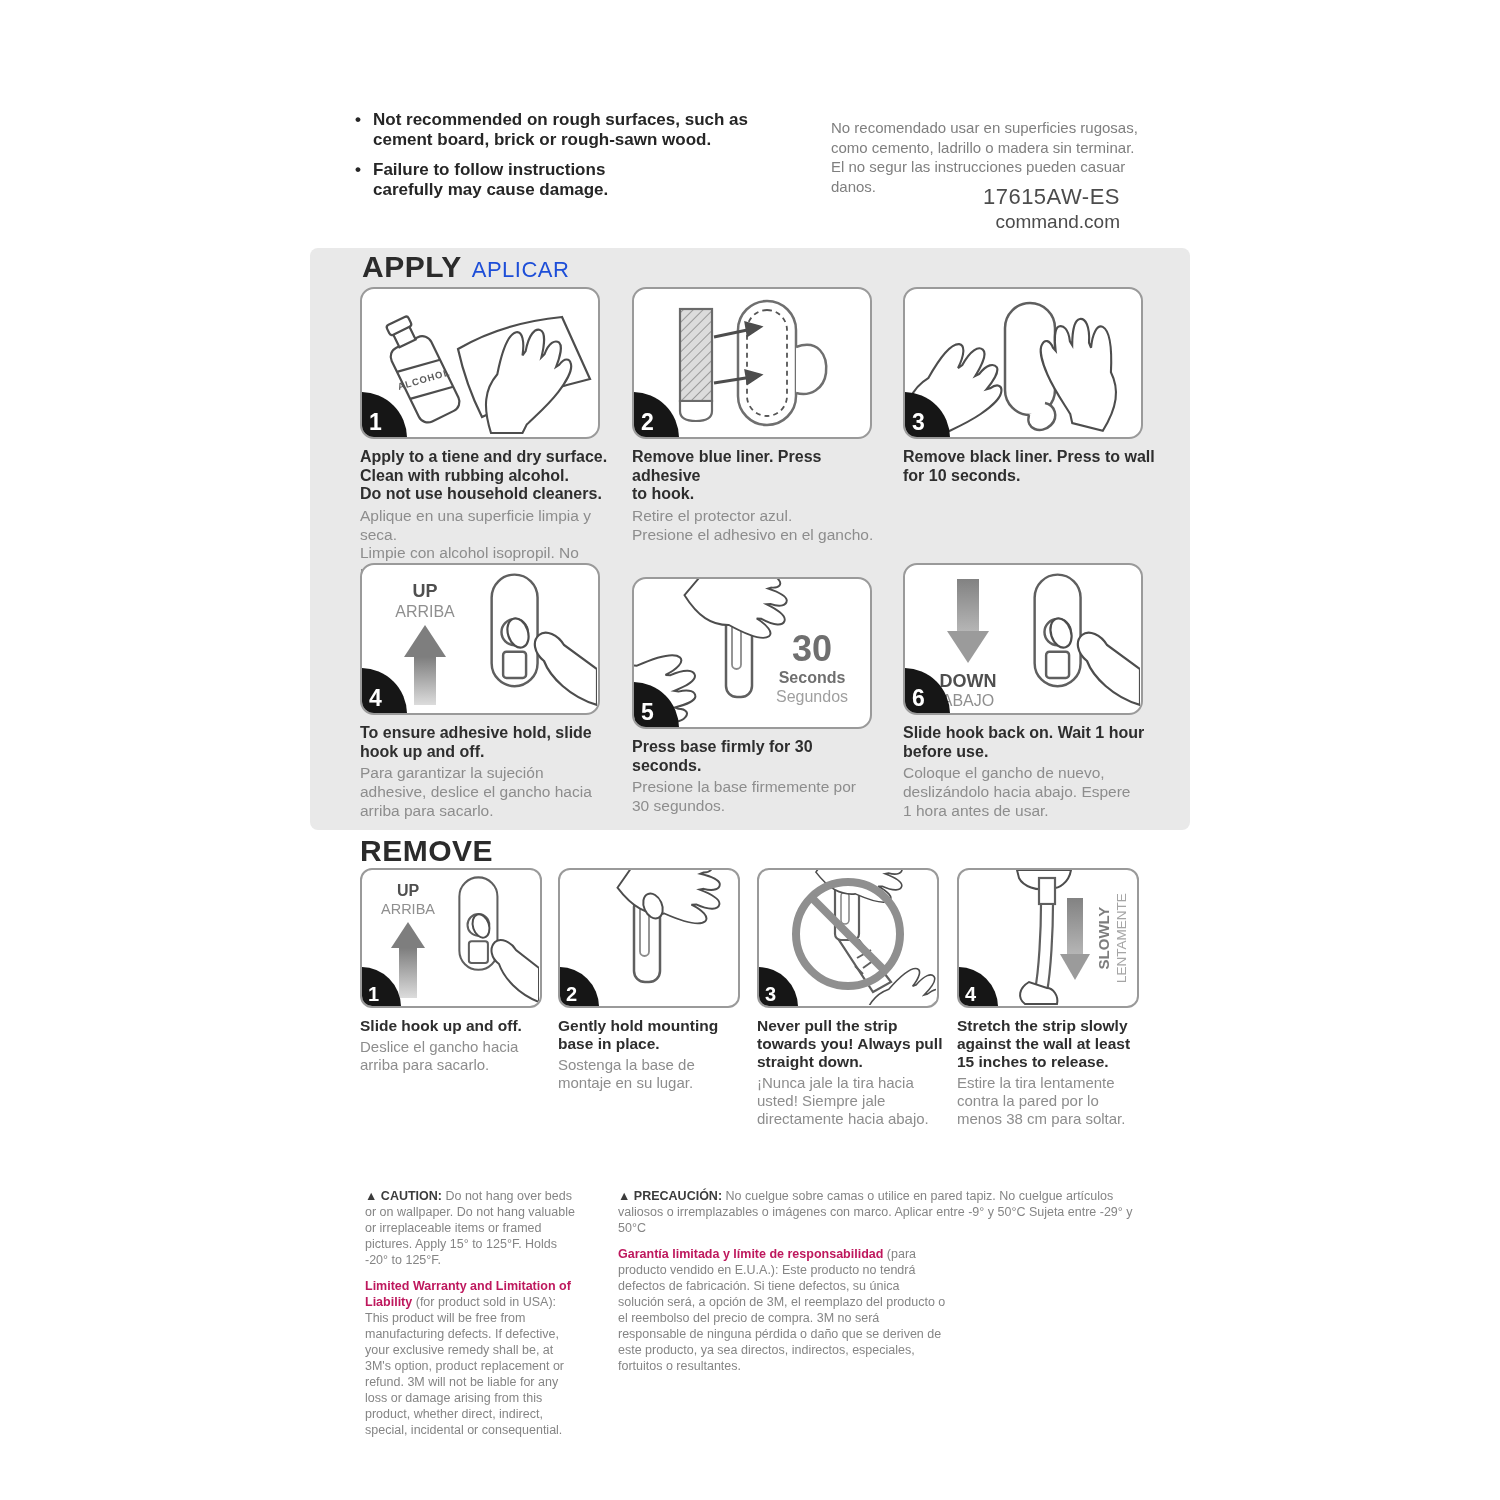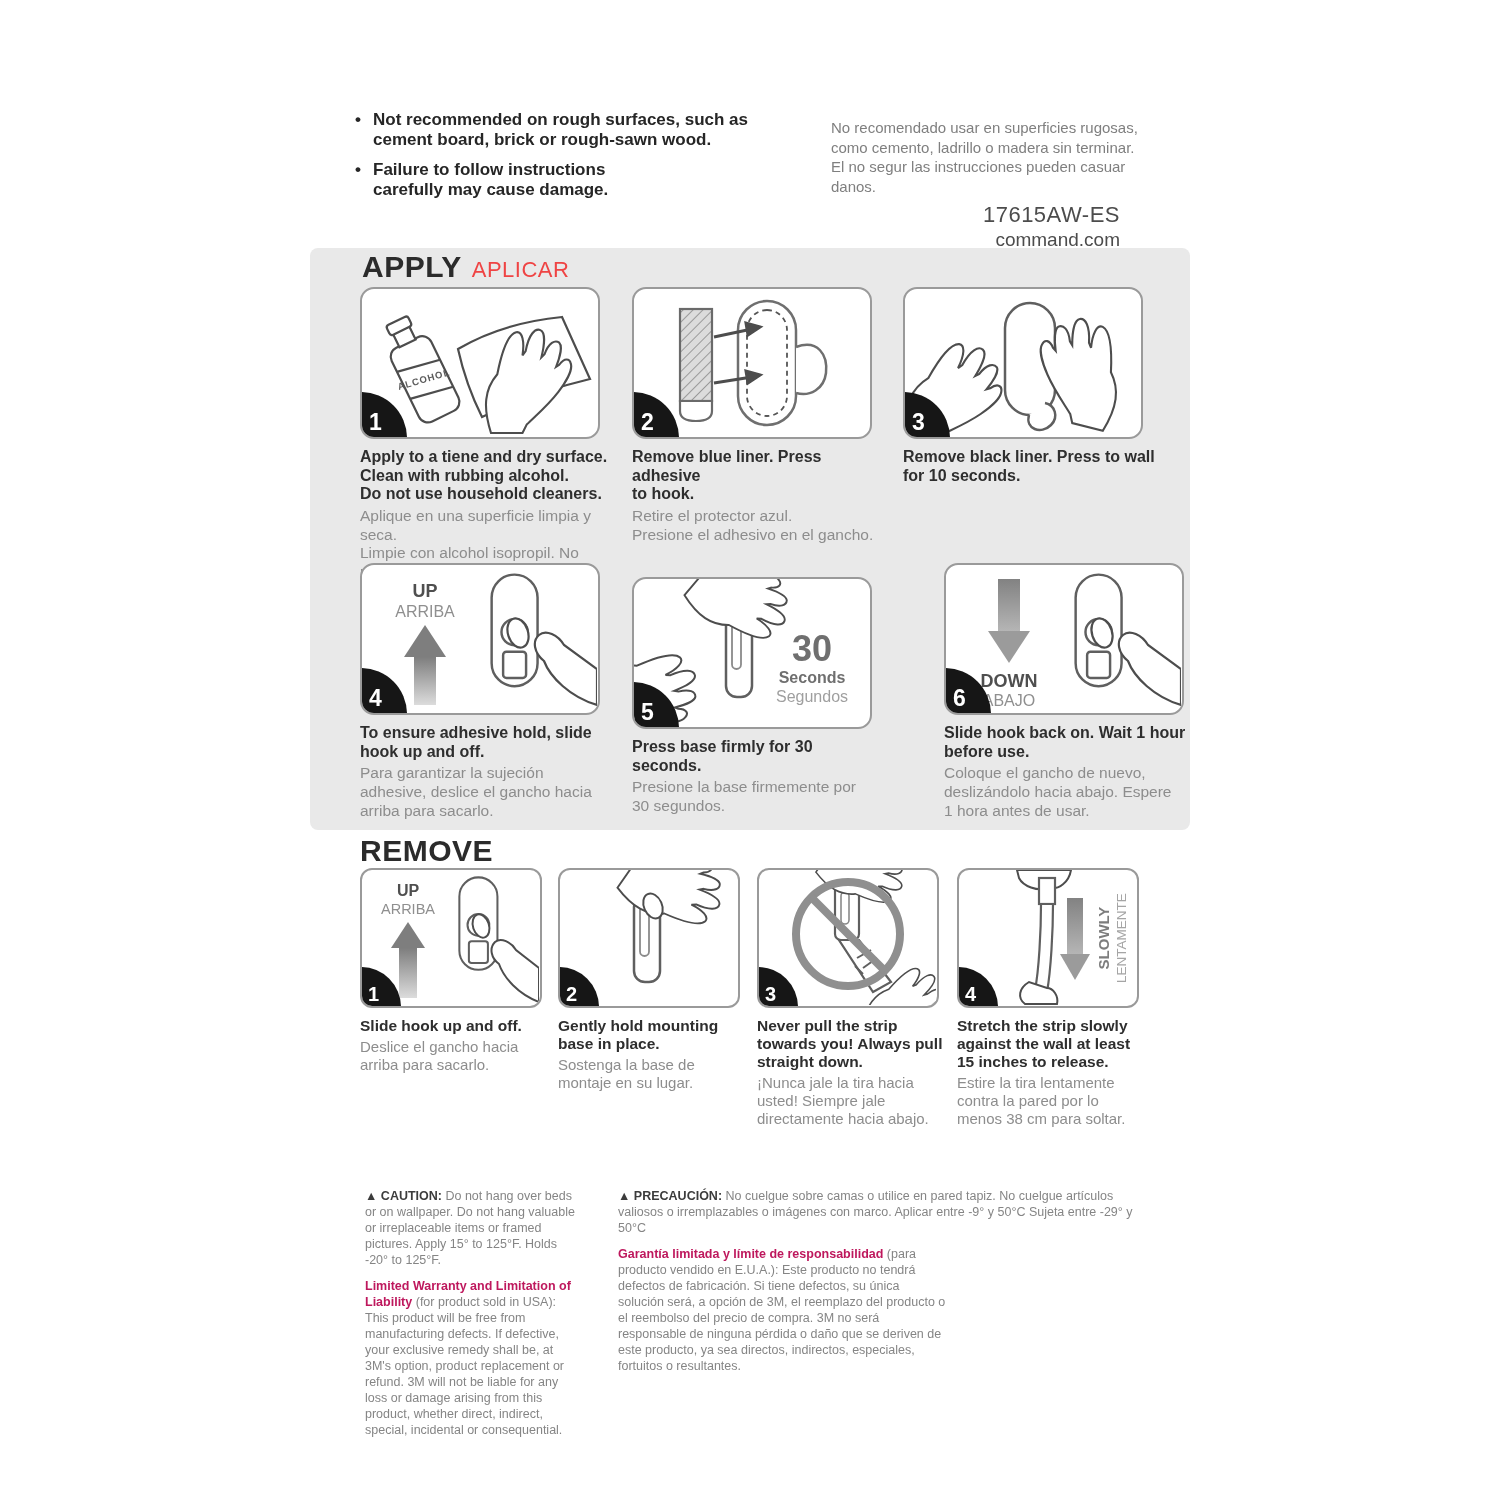--- a/index.html
+++ b/index.html
@@ -5,28 +5,28 @@
   html,body{margin:0;padding:0;background:#fff;}
   .page{position:relative;width:1500px;height:1500px;background:#ffffff;
         font-family:"Liberation Sans", sans-serif;color:#2b2b2b;overflow:hidden;}
   .pre{white-space:pre-line;}
 
   
   .top-bullets{position:absolute;left:355px;top:110px;width:420px;}
   .top-bullets .b{position:relative;padding-left:18px;font-weight:bold;font-size:17px;line-height:1.2;color:#262626;margin-bottom:9px;}
   .top-bullets .b::before{content:"•";position:absolute;left:0;top:0;}
   .top-es{position:absolute;left:831px;top:118px;width:340px;font-size:15px;line-height:1.3;color:#7f7f7f;}
-  .code-block{position:absolute;left:870px;top:202px;width:250px;text-align:right;color:#4c4c4c;}
+  .code-block{position:absolute;left:870px;top:184px;width:250px;text-align:right;color:#4c4c4c;}
   .code-block .code{font-size:22px;letter-spacing:.5px;}
   .code-block .site{font-size:19px;margin-top:1px;}
 
   
   .sec-head{position:absolute;display:flex;align-items:baseline;gap:10px;}
   .sec-title{font-size:30px;font-weight:800;color:#2b2b2b;letter-spacing:.5px;}
-  .sec-sub{font-size:22px;color:#ef4444;letter-spacing:.5px;}
+  .sec-sub{font-size:22px;color:#1d4ed8;letter-spacing:.5px;}
 
   
   .apply-bg{position:absolute;left:310px;top:248px;width:880px;height:582px;background:#e9e9e9;border-radius:8px;}
 
   .step{position:absolute;}
   .panel{position:relative;background:#fff;border:2.5px solid #9a9a9a;border-radius:14px;box-sizing:border-box;overflow:hidden;}
   .panel.apply{width:240px;height:152px;}
   .panel.remove{width:182px;height:140px;border-radius:12px;}
   .badge{position:absolute;left:-1px;bottom:-1px;width:46px;height:46px;background:#161616;
          border-top-right-radius:100%;border-bottom-left-radius:12px;}
@@ -213,21 +213,21 @@
           <span>5</span>
         </div>
     </div>
     <div class="cap">
       <div class="en pre">Press base firmly for 30 seconds.</div>
       <div class="es pre">Presione la base firmemente por
 30 segundos.</div>
     </div>
   </div>
 
-  <div class="step" style="left:944px;top:563px;width:252px;">
+  <div class="step" style="left:903px;top:563px;width:252px;">
     <div class="panel apply">
       <svg width="235" height="147" viewBox="0 0 235 147">
         <g>
           <rect x="52" y="14" width="22" height="52" fill="url(#grad-down)"></rect>
           <polygon points="42,66 84,66 63,98" fill="#9b9b9b"></polygon>
         </g>
         <text x="63" y="122" text-anchor="middle" font-size="18" font-weight="bold" fill="#4f4f4f">DOWN</text>
         <text x="63" y="141" text-anchor="middle" font-size="16" fill="#8f8f8f">ABAJO</text>
         <use href="#hook-front" transform="translate(128,8) scale(0.82)"></use>
         <ellipse cx="156" cy="68" rx="10" ry="15" transform="rotate(-18 156 68)" fill="#fff" stroke="#4d4d4d" stroke-width="2.2"></ellipse>

